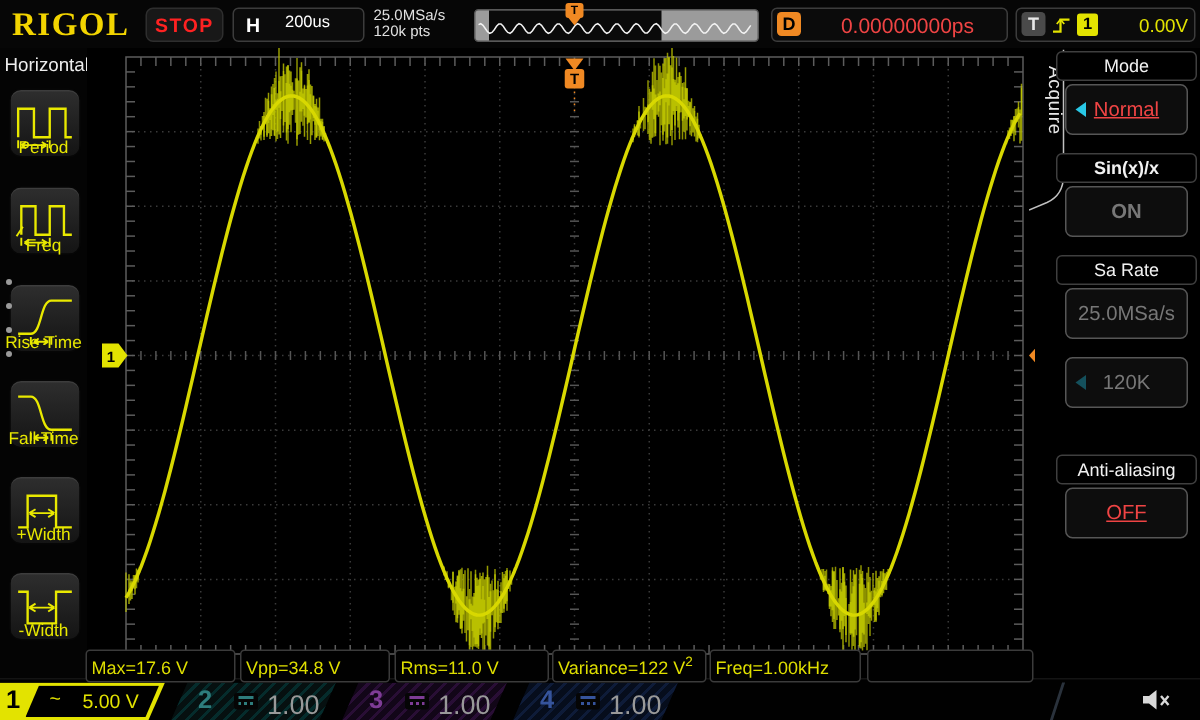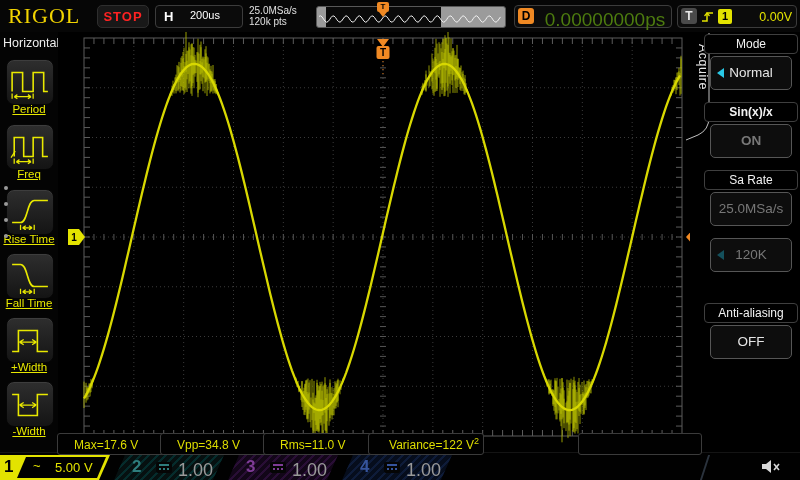--- a/index.html
+++ b/index.html
@@ -1,67 +1,67 @@
 <!DOCTYPE html>
 <html><head>
 <meta charset="utf-8">
 <style>
   html,body{margin:0;padding:0;background:#222;}
   #screen{position:relative;width:800px;height:480px;background:#000;overflow:hidden;
           font-family:"Liberation Sans",sans-serif;-webkit-font-smoothing:antialiased;}
   
   #topbar{position:absolute;left:0;top:0;width:800px;height:32px;background:#060606;border-bottom:1px solid #1c1c1c;}
-  #logo{position:absolute;left:8px;top:3px;font-family:"Liberation Serif",serif;font-weight:normal;font-size:22px;color:#f2d400;letter-spacing:1px;}
+  #logo{position:absolute;left:8px;top:3px;font-family:"Liberation Serif",serif;font-weight:bold;font-size:22px;color:#f2d400;letter-spacing:1px;}
   #stop-btn{position:absolute;left:97px;top:5px;width:50px;height:21px;background:#181818;border:1px solid #2e2e2e;border-radius:5px;
             color:#ff2222;font-weight:bold;font-size:13px;text-align:center;line-height:21px;letter-spacing:1px;}
   #h-box{position:absolute;left:155px;top:5px;width:86px;height:21px;background:#0b0b0b;border:1px solid #3c3c3c;border-radius:4px;}
   #h-box .hl{position:absolute;left:8px;top:3px;font-weight:bold;font-size:13px;color:#fff;}
   #h-box .hv{position:absolute;left:34px;top:3px;font-size:11px;color:#fff;}
   #rate{position:absolute;left:249px;top:5px;font-size:10px;color:#e0e0e0;line-height:11px;}
   #preview{position:absolute;left:316px;top:6px;width:188px;height:20px;background:#9b9b9b;border:1px solid #585858;border-radius:3px;}
   #pv-window{position:absolute;left:9px;top:0;width:115px;height:20px;background:#0a0a0a;}
   #preview svg{position:absolute;left:0;top:0;}
   #pv-ttag{position:absolute;left:376px;top:2px;width:14px;height:15px;z-index:5;}
   #pv-ttag .box{position:absolute;left:1px;top:0;width:12px;height:10px;background:#f08923;border-radius:2px;
                 color:#000;font-size:8px;font-weight:bold;text-align:center;line-height:10px;}
   #pv-ttag .tri{position:absolute;left:3px;top:10px;width:0;height:0;border-left:4px solid transparent;border-right:4px solid transparent;border-top:5px solid #f08923;}
   #d-box{position:absolute;left:514px;top:5px;width:156px;height:21px;background:#0b0b0b;border:1px solid #3c3c3c;border-radius:4px;}
   #d-box .dsq{position:absolute;left:3px;top:2px;width:16px;height:16px;background:#f08923;border-radius:3px;color:#000;font-weight:bold;font-size:12px;text-align:center;line-height:16px;}
-  #d-box .dv{position:absolute;left:24px;right:0;top:3px;text-align:center;font-size:19px;color:#4d7c0f;}
+  #d-box .dv{position:absolute;left:24px;right:0;top:3px;text-align:center;font-size:14px;color:#ef4444;}
   #t-box{position:absolute;left:677px;top:5px;width:118px;height:21px;background:#0b0b0b;border:1px solid #3c3c3c;border-radius:4px;}
   #t-box .tsq{position:absolute;left:3px;top:2px;width:16px;height:16px;background:#4a4a4a;border-radius:3px;color:#e8e8e8;font-weight:bold;font-size:12px;text-align:center;line-height:16px;}
   #t-box .badge{position:absolute;left:40px;top:3px;width:14px;height:15px;background:#e3e300;border-radius:2px;color:#000;font-weight:bold;font-size:11px;text-align:center;line-height:15px;}
   #t-box .lvl{position:absolute;left:62px;right:4px;top:4px;font-size:12.5px;color:#e3e300;text-align:right;}
   
   #leftbar{position:absolute;left:0;top:32px;width:58px;height:420px;background:#040404;border-right:1px solid #161616;}
   #leftbar .title{position:absolute;left:3px;top:4px;font-size:12.5px;color:#eee;}
   .lm-item{position:absolute;left:0;width:58px;}
   .lm-btn{position:absolute;left:6px;top:0;width:46px;height:44px;border-radius:8px;background:linear-gradient(#2e2e2e,#141414);
           border:1px solid #060606;box-shadow:inset 0 1px 0 #3d3d3d;}
   .lm-btn svg{position:absolute;left:3px;top:4px;}
-  .lm-label{position:absolute;left:0;top:44px;width:58px;text-align:center;font-size:11.5px;color:#e8e800;white-space:nowrap;text-decoration:underline;}
+  .lm-label{position:absolute;left:0;top:34px;width:58px;text-align:center;font-size:11.5px;color:#e8e800;white-space:nowrap;}
   .pgdot{position:absolute;left:4px;width:4px;height:4px;border-radius:50%;background:#9a9a9a;}
   
   #scope{position:absolute;left:58px;top:32px;width:632px;height:420px;background:#000;}
   
   #meas{position:absolute;left:57px;top:433px;width:636px;height:20px;z-index:6;}
   .mbox{position:absolute;top:0;height:18px;background:#010101;border:1px solid #3b3b3b;border-radius:3px;
-        color:#dede00;font-size:12px;padding:2px 0 0 16px;box-sizing:content-box;white-space:nowrap;}
+        color:#dede00;font-size:12px;padding:2px 0 0 3px;box-sizing:content-box;white-space:nowrap;}
   .mbox sup{font-size:9px;}
   
   #rightbar{position:absolute;left:690px;top:32px;width:110px;height:420px;background:#000;}
   #acq-tab-line{position:absolute;left:-4px;top:1px;}
   #acq-tab-text{position:absolute;left:20px;top:12px;font-size:12.5px;color:#e8e8e8;transform:rotate(90deg);transform-origin:left top;letter-spacing:.5px;}
   .rm-item{position:absolute;left:14px;width:94px;}
   .rm-head{height:18px;border:1px solid #3f3f3f;border-radius:4px;background:#000;color:#f2f2f2;font-size:12px;text-align:center;line-height:18px;white-space:nowrap;}
   .rm-btn{position:relative;margin:2px 0 0 6px;width:80px;height:32px;border:1px solid #565656;border-radius:5px;background:#0d0d0d;
           text-align:center;font-size:13.5px;line-height:32px;white-space:nowrap;}
   .rm-arrow{position:absolute;left:6px;top:11px;width:0;height:0;border-top:5px solid transparent;border-bottom:5px solid transparent;border-right:7px solid #29c8e6;}
   .rm-arrow.dim{border-right-color:#14505c;}
-  .val-on{color:#e5e5e5;} .val-dim{color:#777;}
+  .val-on{color:#ef4444;text-decoration:underline;} .val-dim{color:#777;}
   
   #chbar{position:absolute;left:0;top:452px;width:800px;height:28px;background:#010101;border-top:1px solid #141414;}
   .chtab{position:absolute;top:2px;width:110px;height:25px;}
   #ch1{left:0;background:#e3e300;clip-path:polygon(0 0,100% 0,calc(100% - 11px) 100%,0 100%);}
   #ch1 .num{position:absolute;left:4px;top:2px;font-size:17px;font-weight:bold;color:#000;}
   #ch1 .inner{position:absolute;left:17px;top:2px;right:4px;bottom:2px;background:#000;
               clip-path:polygon(9px 0,100% 0,calc(100% - 9px) 100%,0 100%);}
   #ch1 .coup{position:absolute;left:16px;top:1px;font-size:13px;color:#e3e300;}
   #ch1 .scale{position:absolute;left:38px;top:3px;font-size:13px;color:#e3e300;}
   .chtab.off{clip-path:polygon(11px 0,100% 0,calc(100% - 11px) 100%,0 100%);}
@@ -525,21 +525,22 @@
         <text x="16" y="209" text-anchor="middle" font-size="10" font-weight="bold" fill="#000" font-family="Liberation Sans, sans-serif">1</text>
         <polygon points="646.996,197 634.996,197 627.996,205 634.996,213 646.996,213" fill="#f08923"></polygon>
         <text x="639.996" y="209" text-anchor="middle" font-size="10" font-weight="bold" fill="#000" font-family="Liberation Sans, sans-serif">T</text>
       </svg>
   </div>
 
   <div id="meas">
     <div class="mbox" style="left:0;width:95px;"><span>Max=17.6 V</span><sup></sup></div>
     <div class="mbox" style="left:103px;width:95px;"><span>Vpp=34.8 V</span><sup></sup></div>
     <div class="mbox" style="left:206px;width:98px;"><span>Rms=11.0 V</span><sup></sup></div>
-    <div class="mbox" style="left:311px;width:98px;text-align:center;"><span>Variance=122 V</span><sup>2</sup></div>
+    <div class="mbox" style="left:311px;width:98px;"><span>Variance=122 V</span><sup>2</sup></div>
+    <div class="mbox" style="left:416px;width:96px;"><span>Freq=1.00kHz</span><sup></sup></div>
     <div class="mbox" style="left:521px;width:106px;"></div>
   </div>
 
   <div id="rightbar">
     <svg id="acq-tab-line" width="24" height="108" viewBox="0 0 24 108">
       <path d="M23 0 V84 Q23 97 12 102 L0 107" stroke="#c0c0c0" stroke-width="1" fill="none"></path>
     </svg>
     <div id="acq-tab-text">Acquire</div>
 
     <div class="rm-item" style="top:2px;">

